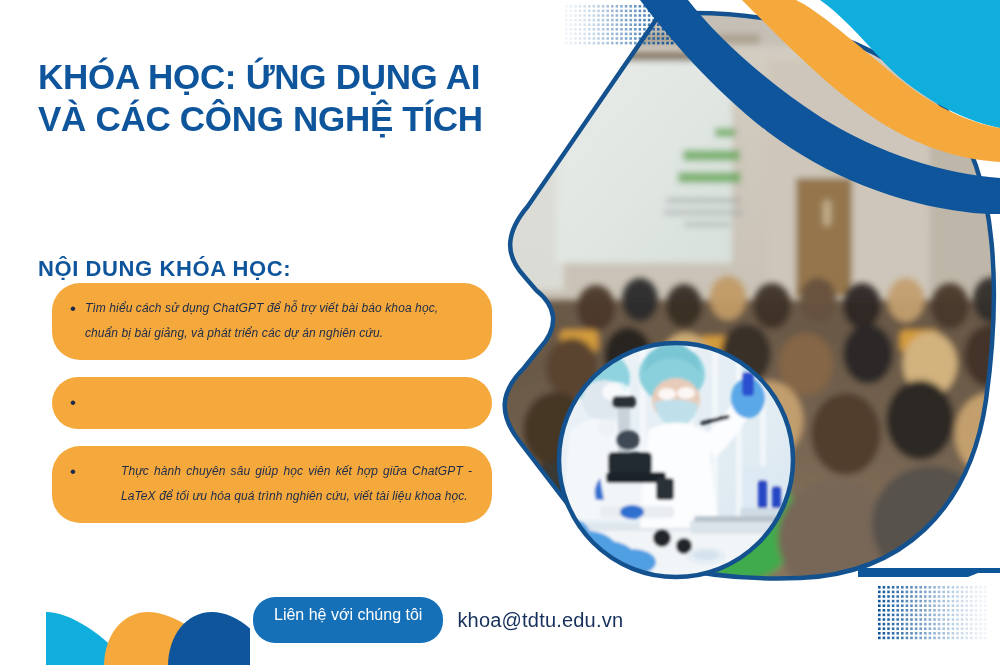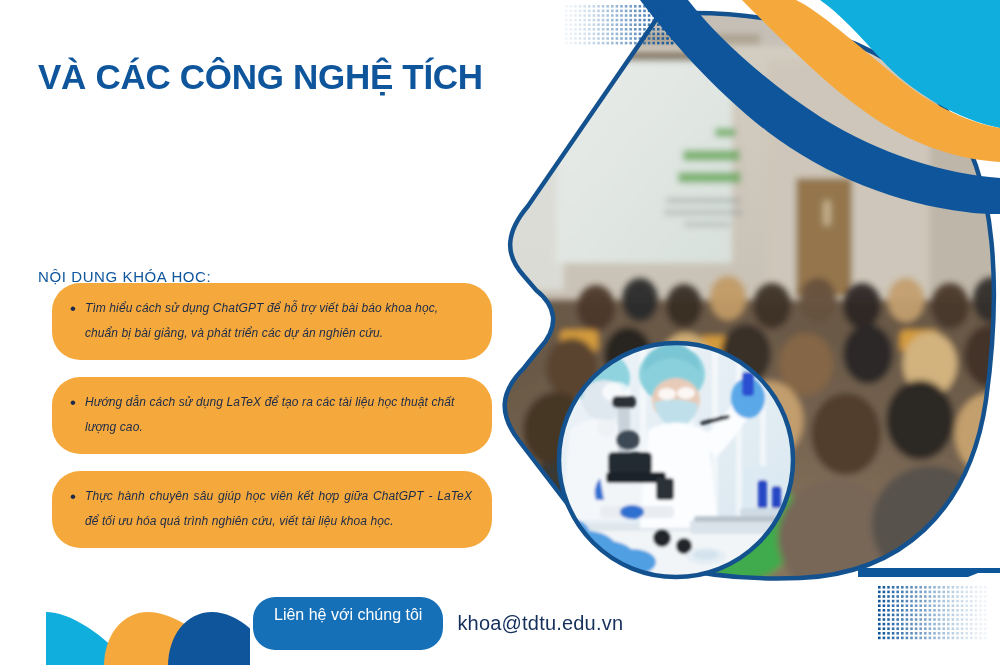--- a/index.html
+++ b/index.html
@@ -31,24 +31,24 @@
     font-weight:800;
     font-size:35px;
     line-height:1.19;
     letter-spacing:-0.3px;
     text-transform:uppercase;
     font-stretch:condensed;
   }
   #title div{white-space:nowrap;}
 
   #section-title{
-    position:absolute;left:38px;top:268px;
+    position:absolute;left:38px;top:256px;
     color:#0E559C;
-    font-weight:400;
-    font-size:15px;
+    font-weight:700;
+    font-size:22px;
     letter-spacing:0.6px;
     text-transform:uppercase;
   }
 
   .bullets{position:absolute;left:52px;top:283px;width:440px;}
   .bullet{
     background:#F5A93C;
     border-radius:28px;
     margin-bottom:17px;
     padding:13px 20px 14px 18px;
@@ -63,33 +63,33 @@
     margin-right:9px;
     flex:0 0 auto;
   }
   .bullet .btxt{
     color:#1B2A4A;
     font-style:italic;
     font-size:12px;
     line-height:25px;
     letter-spacing:0.1px;
   }
-  .bullet.justify .btxt{text-align:justify;}
+  .bullet.justify .btxt{text-align:justify;margin-left:36px;}
 
   #contact{
     position:absolute;left:253px;top:597px;
     display:flex;align-items:center;gap:14px;
     z-index:10;
   }
   #contact-btn{
     background:#1570B8;
     color:#ffffff;
     border:none;
     border-radius:22px;
-    padding:9px 21px 26px 21px;
+    padding:9px 21px 19px 21px;
     font-size:16px;
     font-family:"Liberation Sans", sans-serif;
     cursor:pointer;
     white-space:nowrap;
   }
   #contact-email{
     color:#16305C;
     font-size:20px;
     letter-spacing:0.2px;
     white-space:nowrap;
@@ -858,33 +858,33 @@
     <path d="M 168 70 C 168 40, 186 16, 212 16 C 238 16, 262 40, 282 70 Z" fill="#0E559C"></path>
   </svg>
 
   <svg id="bluebar" class="deco" viewBox="0 0 142 10" xmlns="http://www.w3.org/2000/svg">
     <path d="M 0 0 L 142 0 L 142 5 L 120 5 L 110 9 L 0 9 Z" fill="#0C5699"></path>
   </svg>
 
   <div class="content">
 
     <div id="title">
+      <div>KHÓA HỌC: ỨNG DỤNG AI</div>
       <div>VÀ CÁC CÔNG NGHỆ TÍCH</div>
     </div>
 
     <div id="section-title">NỘI DUNG KHÓA HỌC:</div>
 
     <div class="bullets">
       <div class="bullet">
         <span class="dot">•</span>
         <span class="btxt">Tìm hiểu cách sử dụng ChatGPT để hỗ trợ viết bài báo khoa học, chuẩn bị bài giảng, và phát triển các dự án nghiên cứu.</span>
       </div>
       <div class="bullet">
         <span class="dot">•</span>
-        <span class="btxt">Hướng dẫn cách sử dụng LaTeX để tạo ra các tài liệu học thuật chất lượng cao.</span>
       </div>
       <div class="bullet justify">
         <span class="dot">•</span>
         <span class="btxt">Thực hành chuyên sâu giúp học viên kết hợp giữa ChatGPT - LaTeX để tối ưu hóa quá trình nghiên cứu, viết tài liệu khoa học.</span>
       </div>
     </div>
 
     <div id="contact">
       <button id="contact-btn">Liên hệ với chúng tôi</button>
       <span id="contact-email">khoa@tdtu.edu.vn</span>

